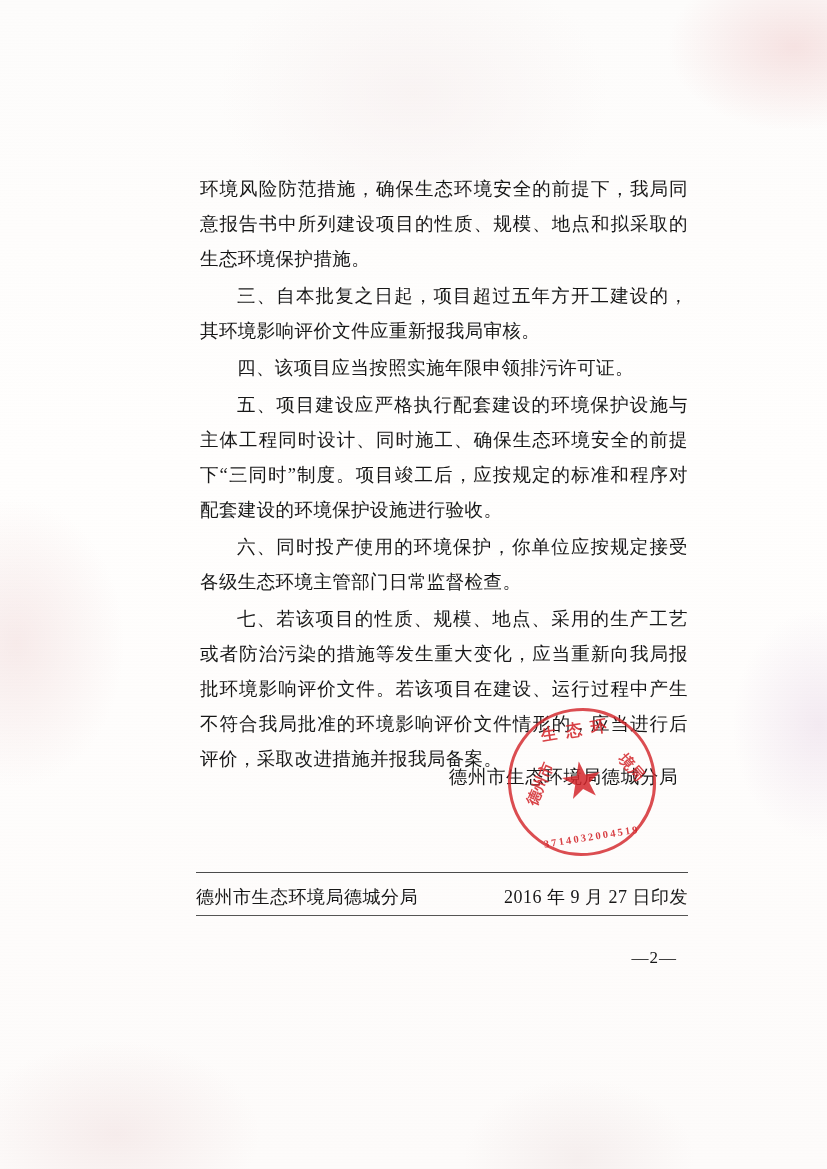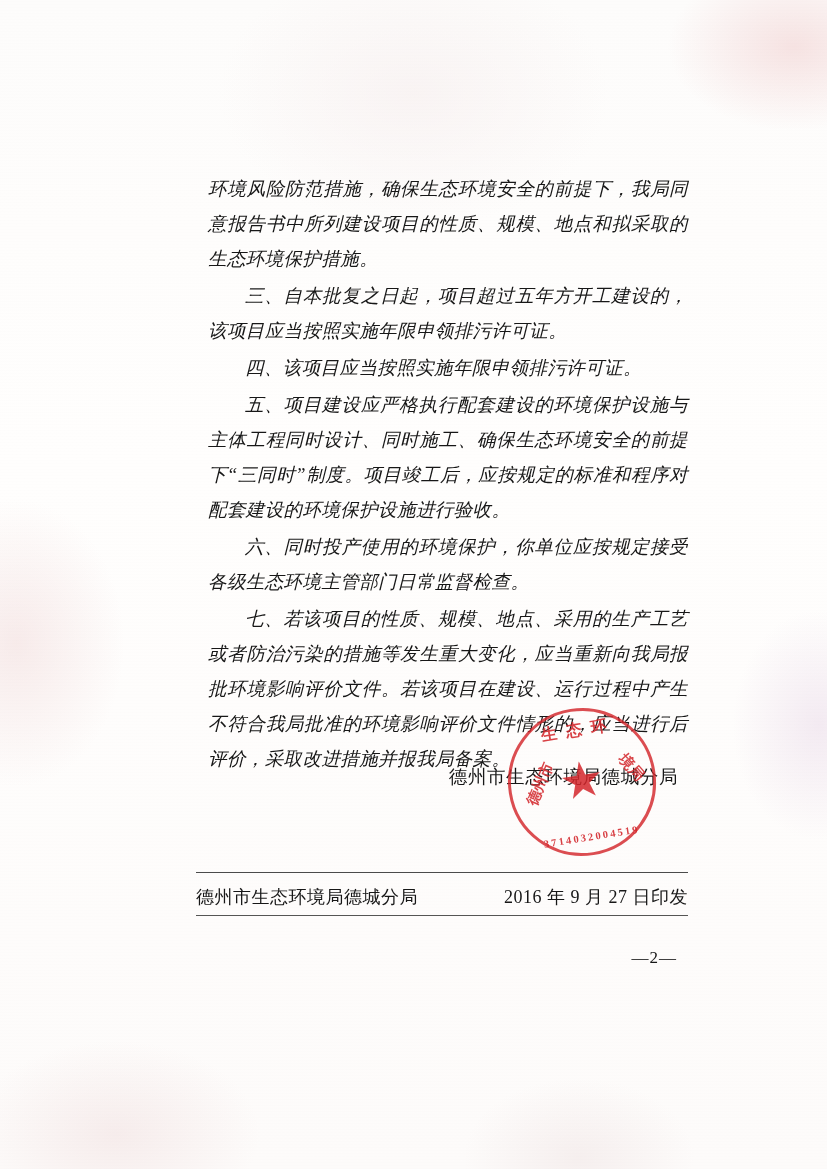--- a/index.html
+++ b/index.html
@@ -44,24 +44,23 @@
     top: 172px;
     width: 492px;
   }
 
   .para {
     font-size: 18.5px;
     line-height: 35px;
     letter-spacing: 0.4px;
     text-align: justify;
     text-justify: inter-character;
-    margin: 0 0 2px 12px;
-    font-family: "Liberation Serif", "DejaVu Serif", serif;
-    color: #171717;
-    font-style: italic;
+    margin: 0 0 2px 4px;
+    font-family: "Liberation Serif", "DejaVu Serif", serif;
+    color: #171717;
   }
   .indent { text-indent: 2em; }
 
   .sign-block {
     position: absolute;
     left: 196px;
     top: 760px;
     width: 492px;
     text-align: right;
   }
@@ -174,21 +173,21 @@
   }
 </style>
 </head>
 <body>
 
 <div class="page"></div>
 <div class="grain"></div>
 
 <div class="content">
   <p class="para">环境风险防范措施，确保生态环境安全的前提下，我局同意报告书中所列建设项目的性质、规模、地点和拟采取的生态环境保护措施。</p>
-  <p class="para indent">三、自本批复之日起，项目超过五年方开工建设的，该项目应当按照实施年限申领排污许可证。</p>
+  <p class="para indent">三、自本批复之日起，项目超过五年方开工建设的，其环境影响评价文件应重新报我局审核。</p>
   <p class="para indent">四、该项目应当按照实施年限申领排污许可证。</p>
   <p class="para indent">五、项目建设应严格执行配套建设的环境保护设施与主体工程同时设计、同时施工、确保生态环境安全的前提下“三同时”制度。项目竣工后，应按规定的标准和程序对配套建设的环境保护设施进行验收。</p>
   <p class="para indent">六、同时投产使用的环境保护，你单位应按规定接受各级生态环境主管部门日常监督检查。</p>
   <p class="para indent">七、若该项目的性质、规模、地点、采用的生产工艺或者防治污染的措施等发生重大变化，应当重新向我局报批环境影响评价文件。若该项目在建设、运行过程中产生不符合我局批准的环境影响评价文件情形的，应当进行后评价，采取改进措施并报我局备案。</p>
 </div>
 
 <div class="sign-block">
   <div class="sign-line">德州市生态环境局德城分局</div>
 </div>
 

